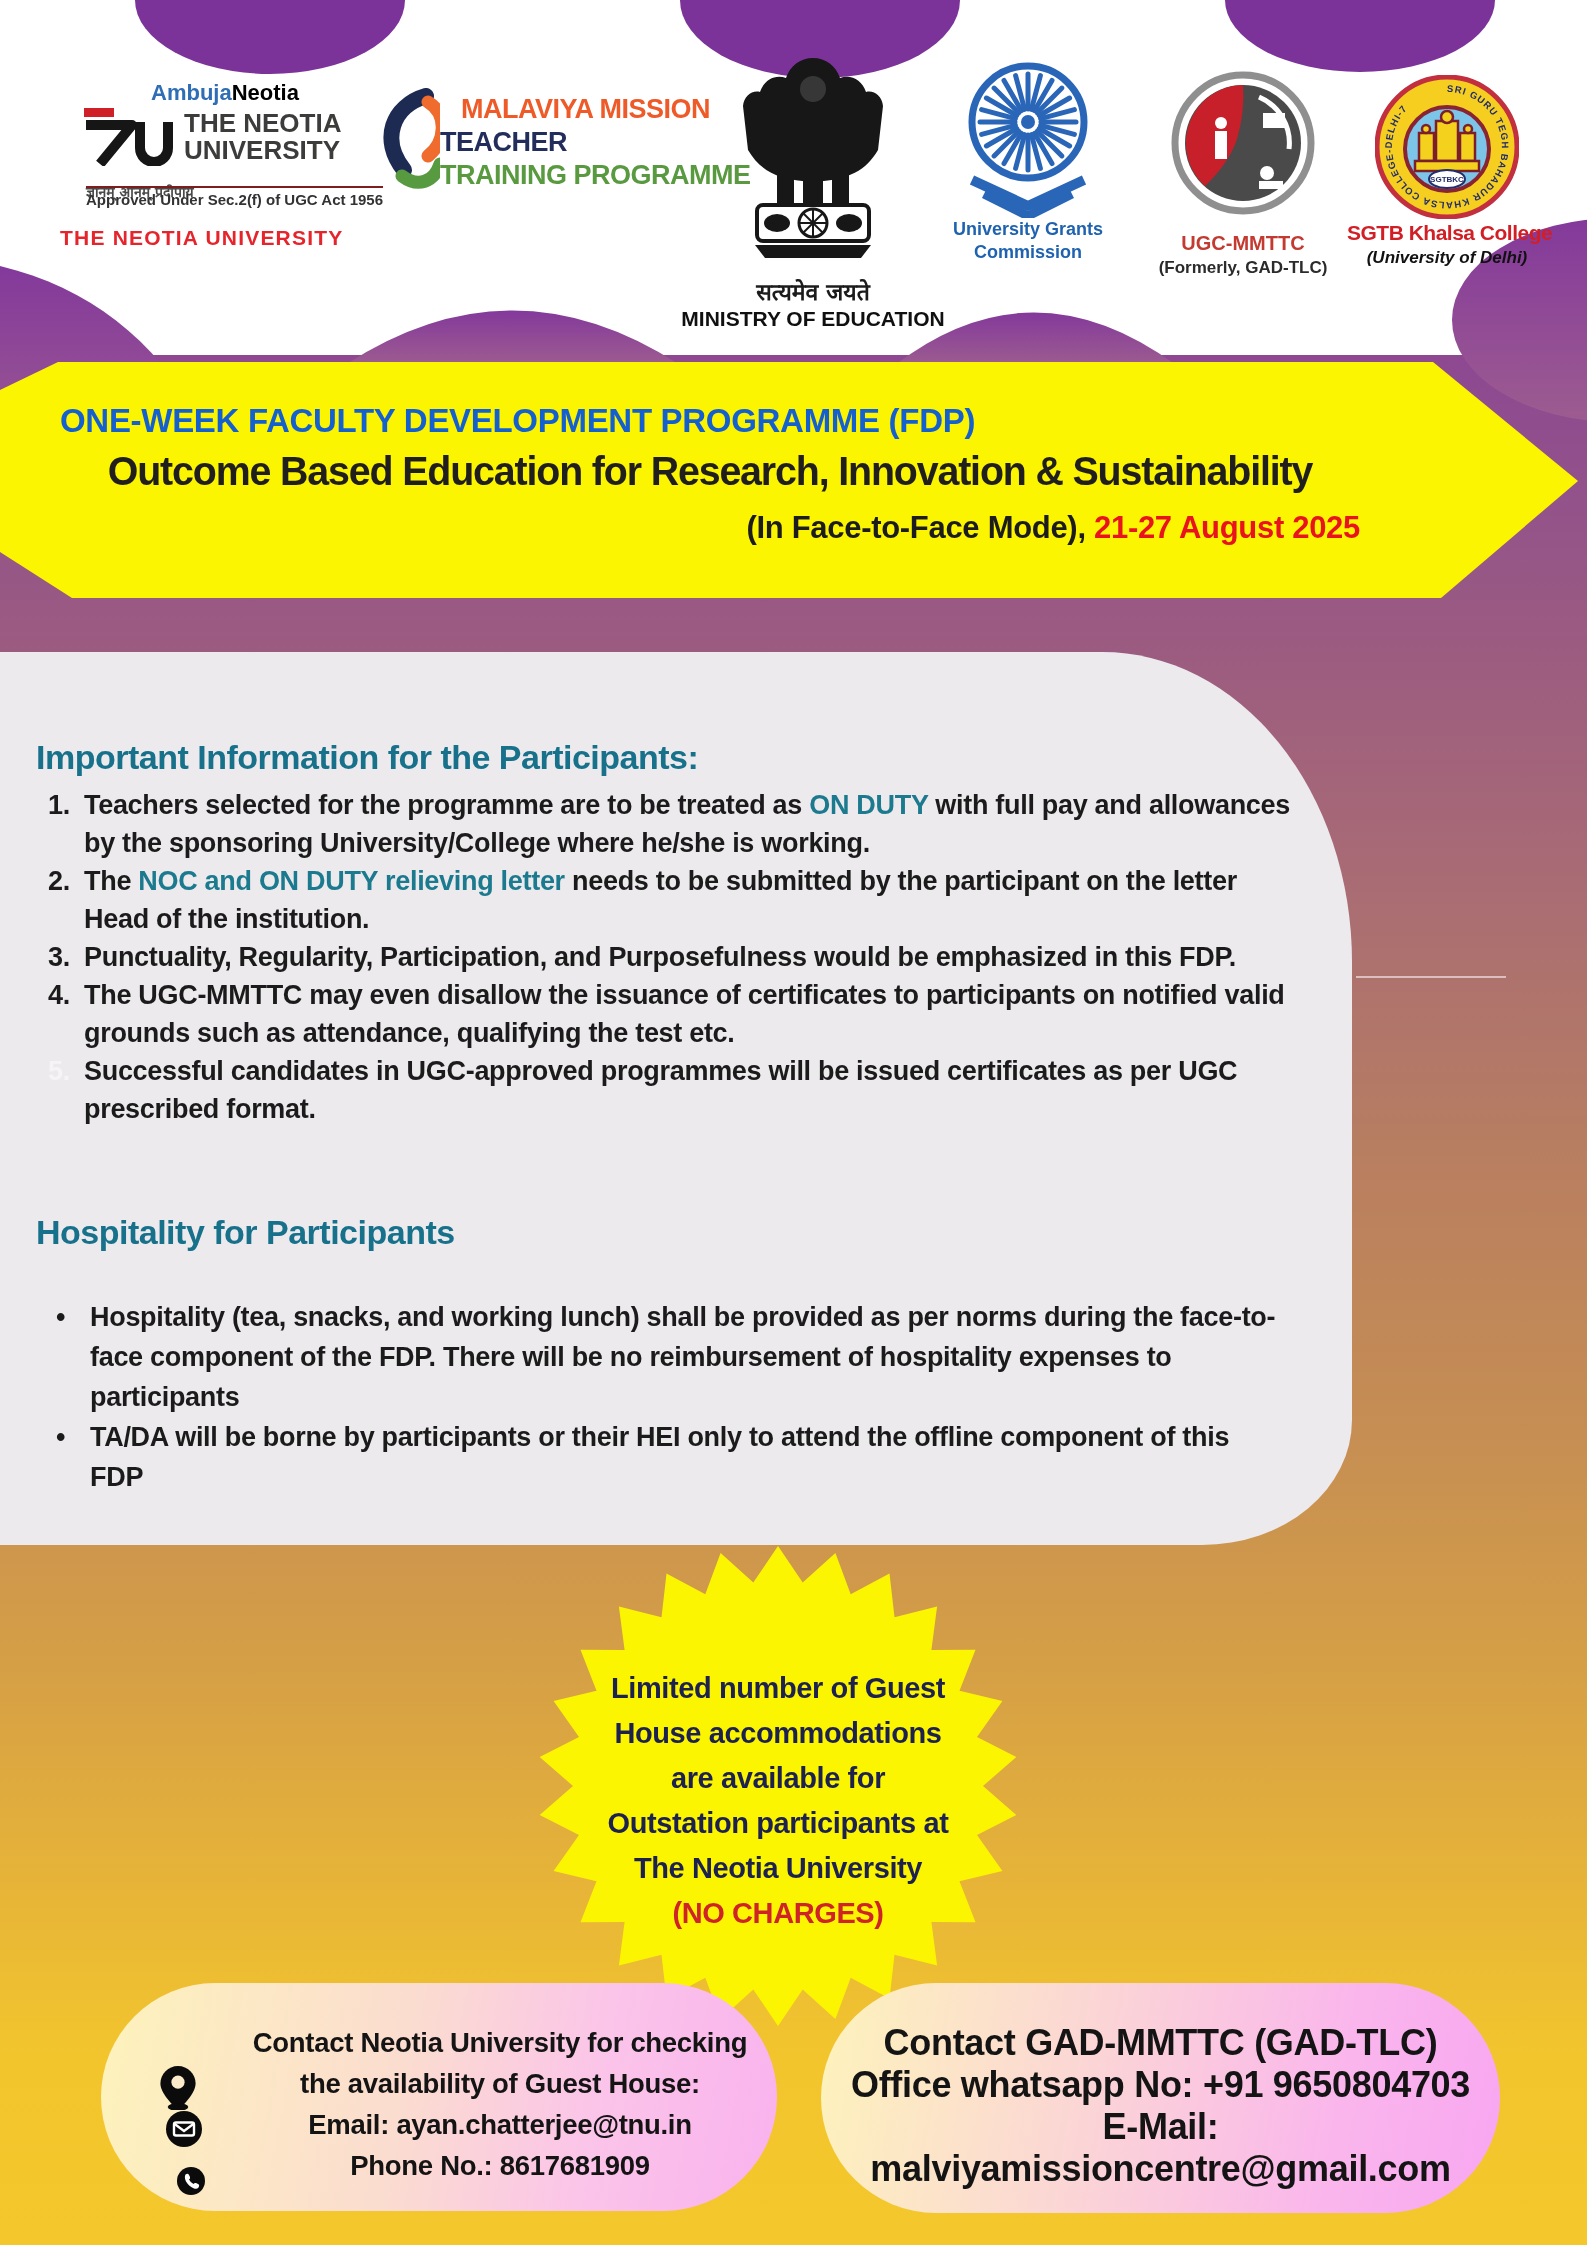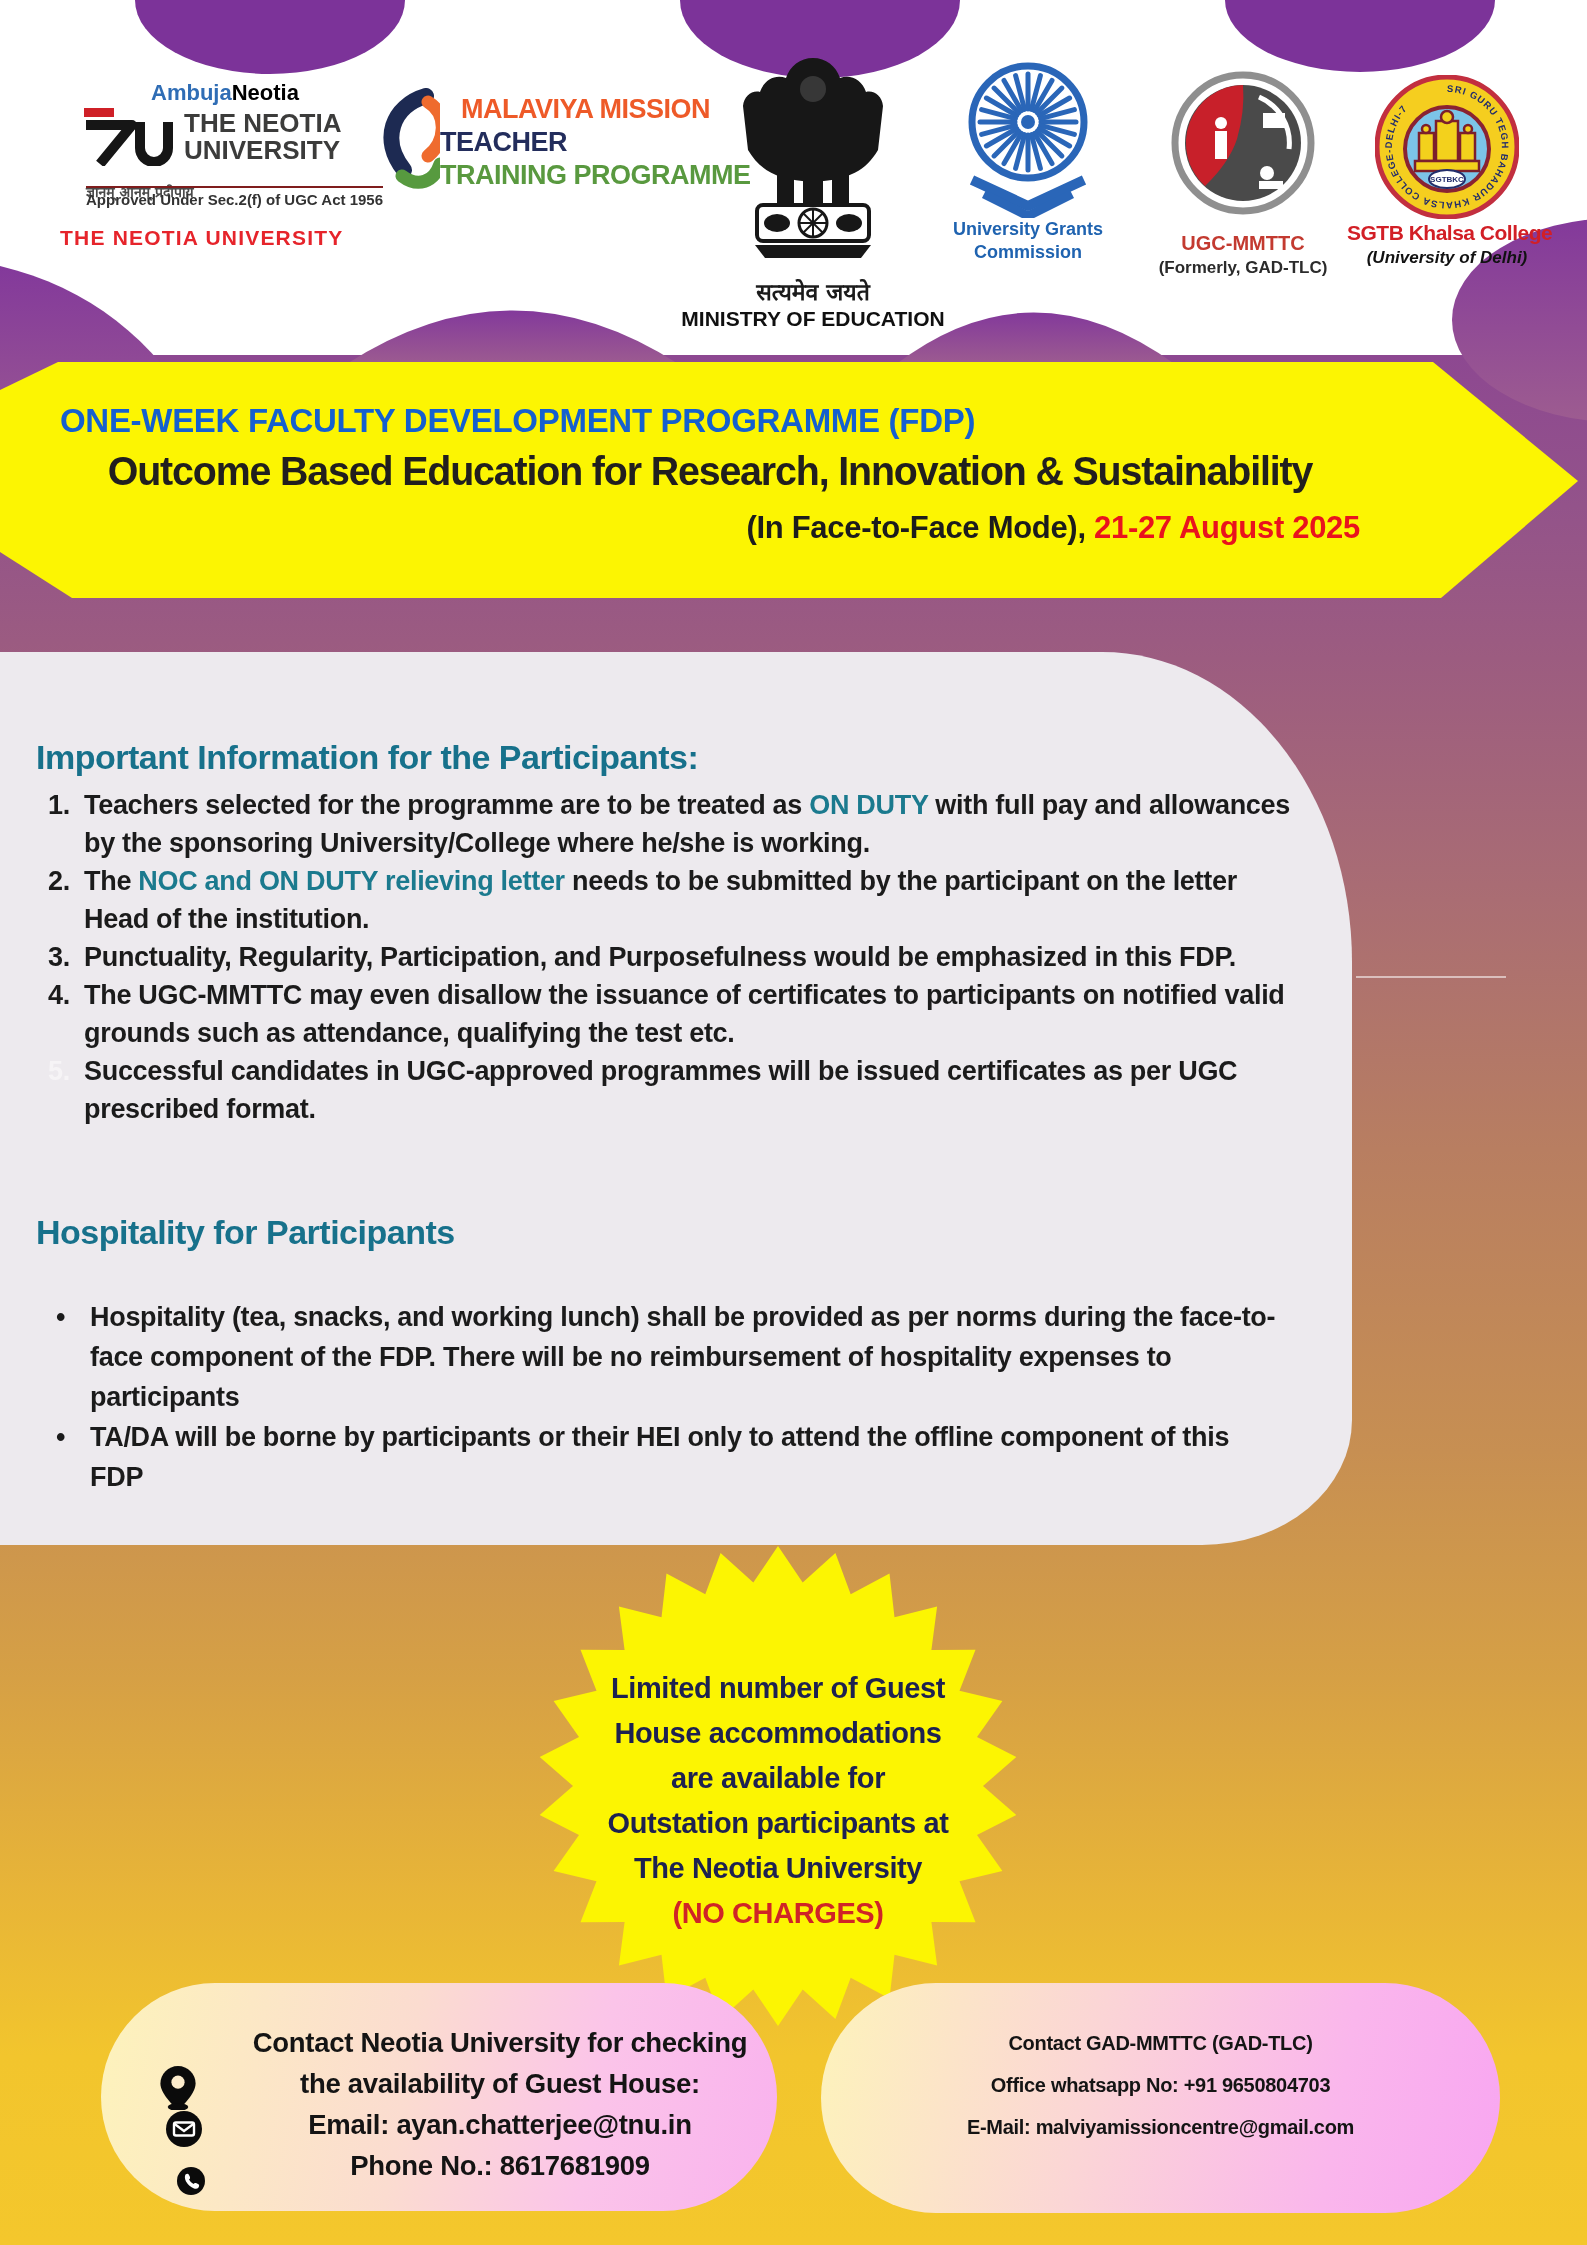--- a/index.html
+++ b/index.html
@@ -39,21 +39,21 @@
             line-height:45px;font-size:29px;font-weight:bold;color:#1d2150;letter-spacing:-0.4px;}
   .star-txt .note{color:#cf2427;}
   
   .pill{position:absolute;border-radius:120px;}
   .pill-l{left:101px;top:1983px;width:676px;height:228px;
           background:linear-gradient(100deg,#fdf3bb 0%,#fbdcd0 45%,#fbc4e9 72%,#f9b2ee 100%);}
   .pill-r{left:821px;top:1983px;width:679px;height:230px;
           background:linear-gradient(100deg,#fdf3bb 0%,#fbd5d6 40%,#fab6ec 75%,#f8a6f1 100%);}
   .pill-txt{position:absolute;text-align:center;font-weight:bold;color:#141414;letter-spacing:-0.3px;}
   .ptl{left:240px;top:2022px;width:520px;font-size:27.5px;line-height:41px;}
-  .ptr{left:831px;top:2022px;width:659px;font-size:20px;line-height:42px;}
+  .ptr{left:831px;top:2022px;width:659px;font-size:36px;line-height:42px;}
   .thin-line{position:absolute;left:1356px;top:976px;width:150px;height:2px;
              background:rgba(255,255,255,.55);}
 </style>
 </head>
 <body>
 
 <div class="page">
 
   <div class="grad"></div>
 

